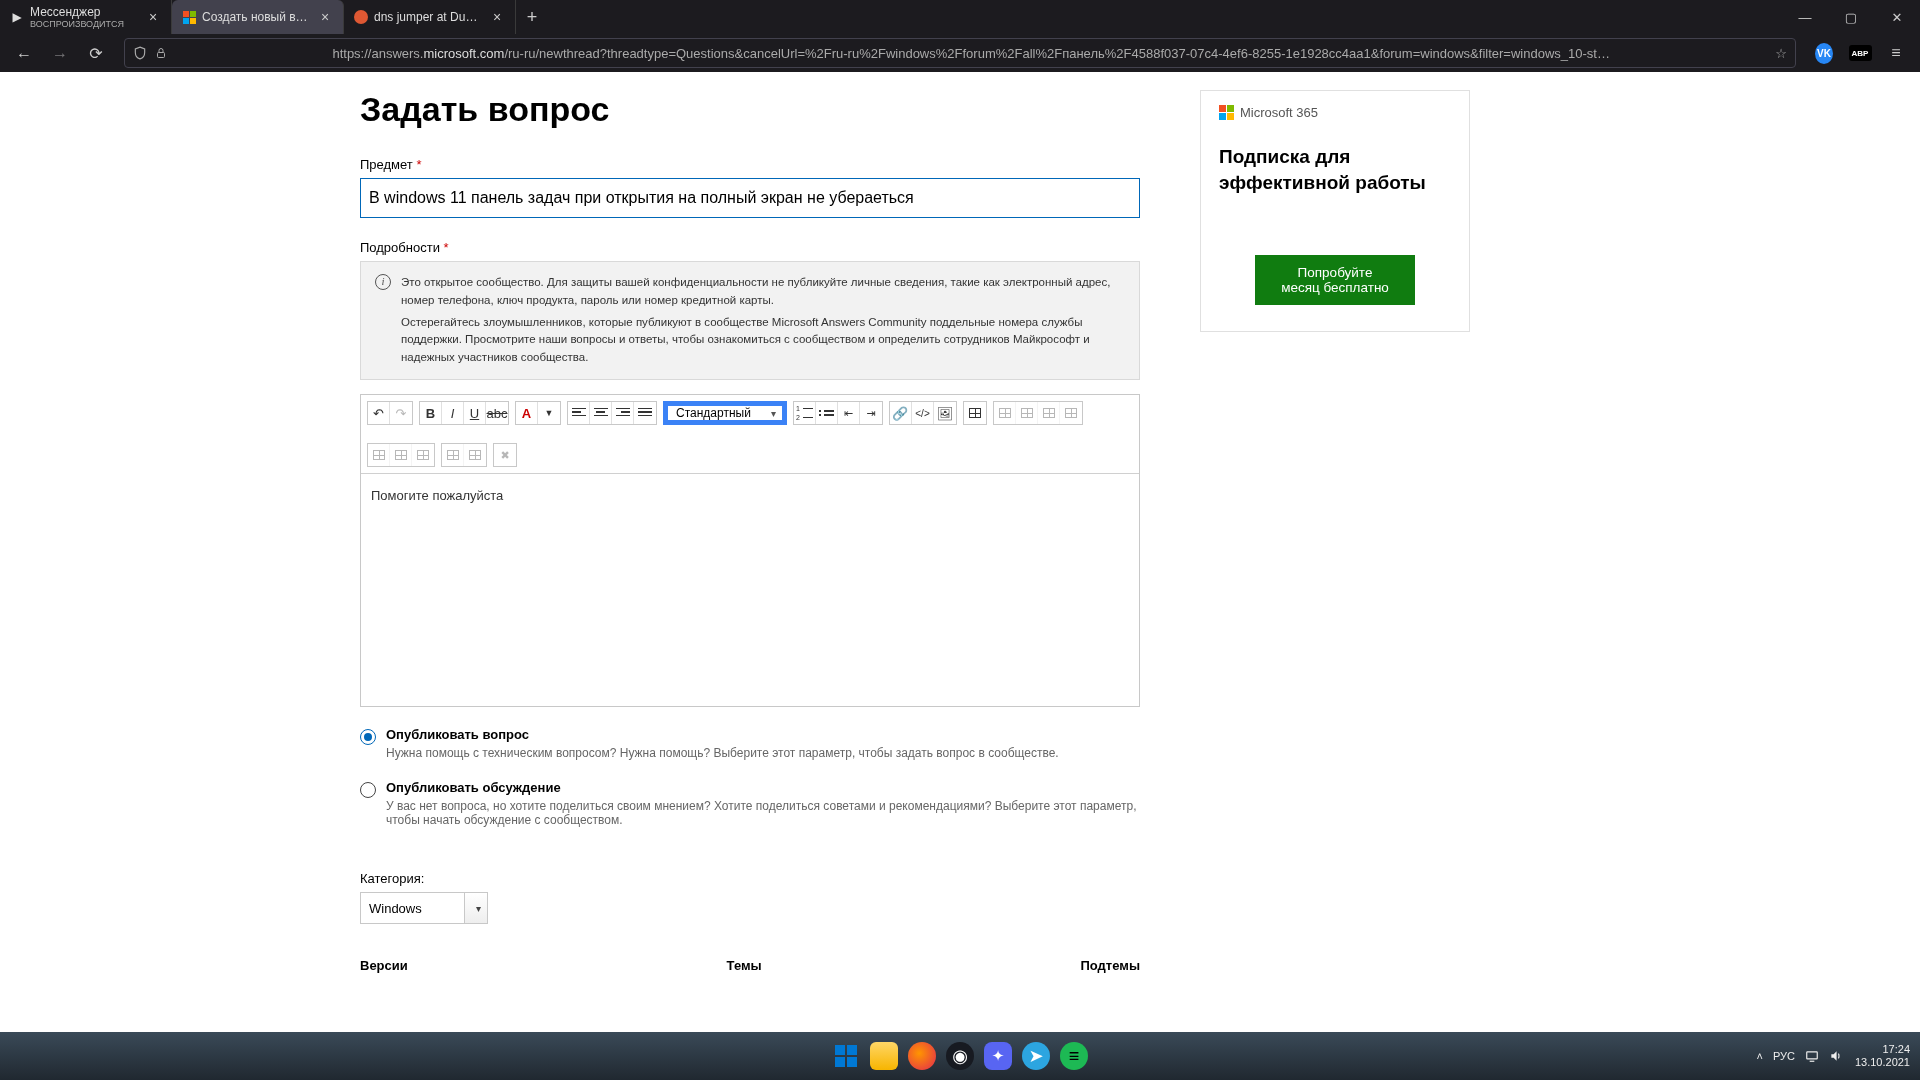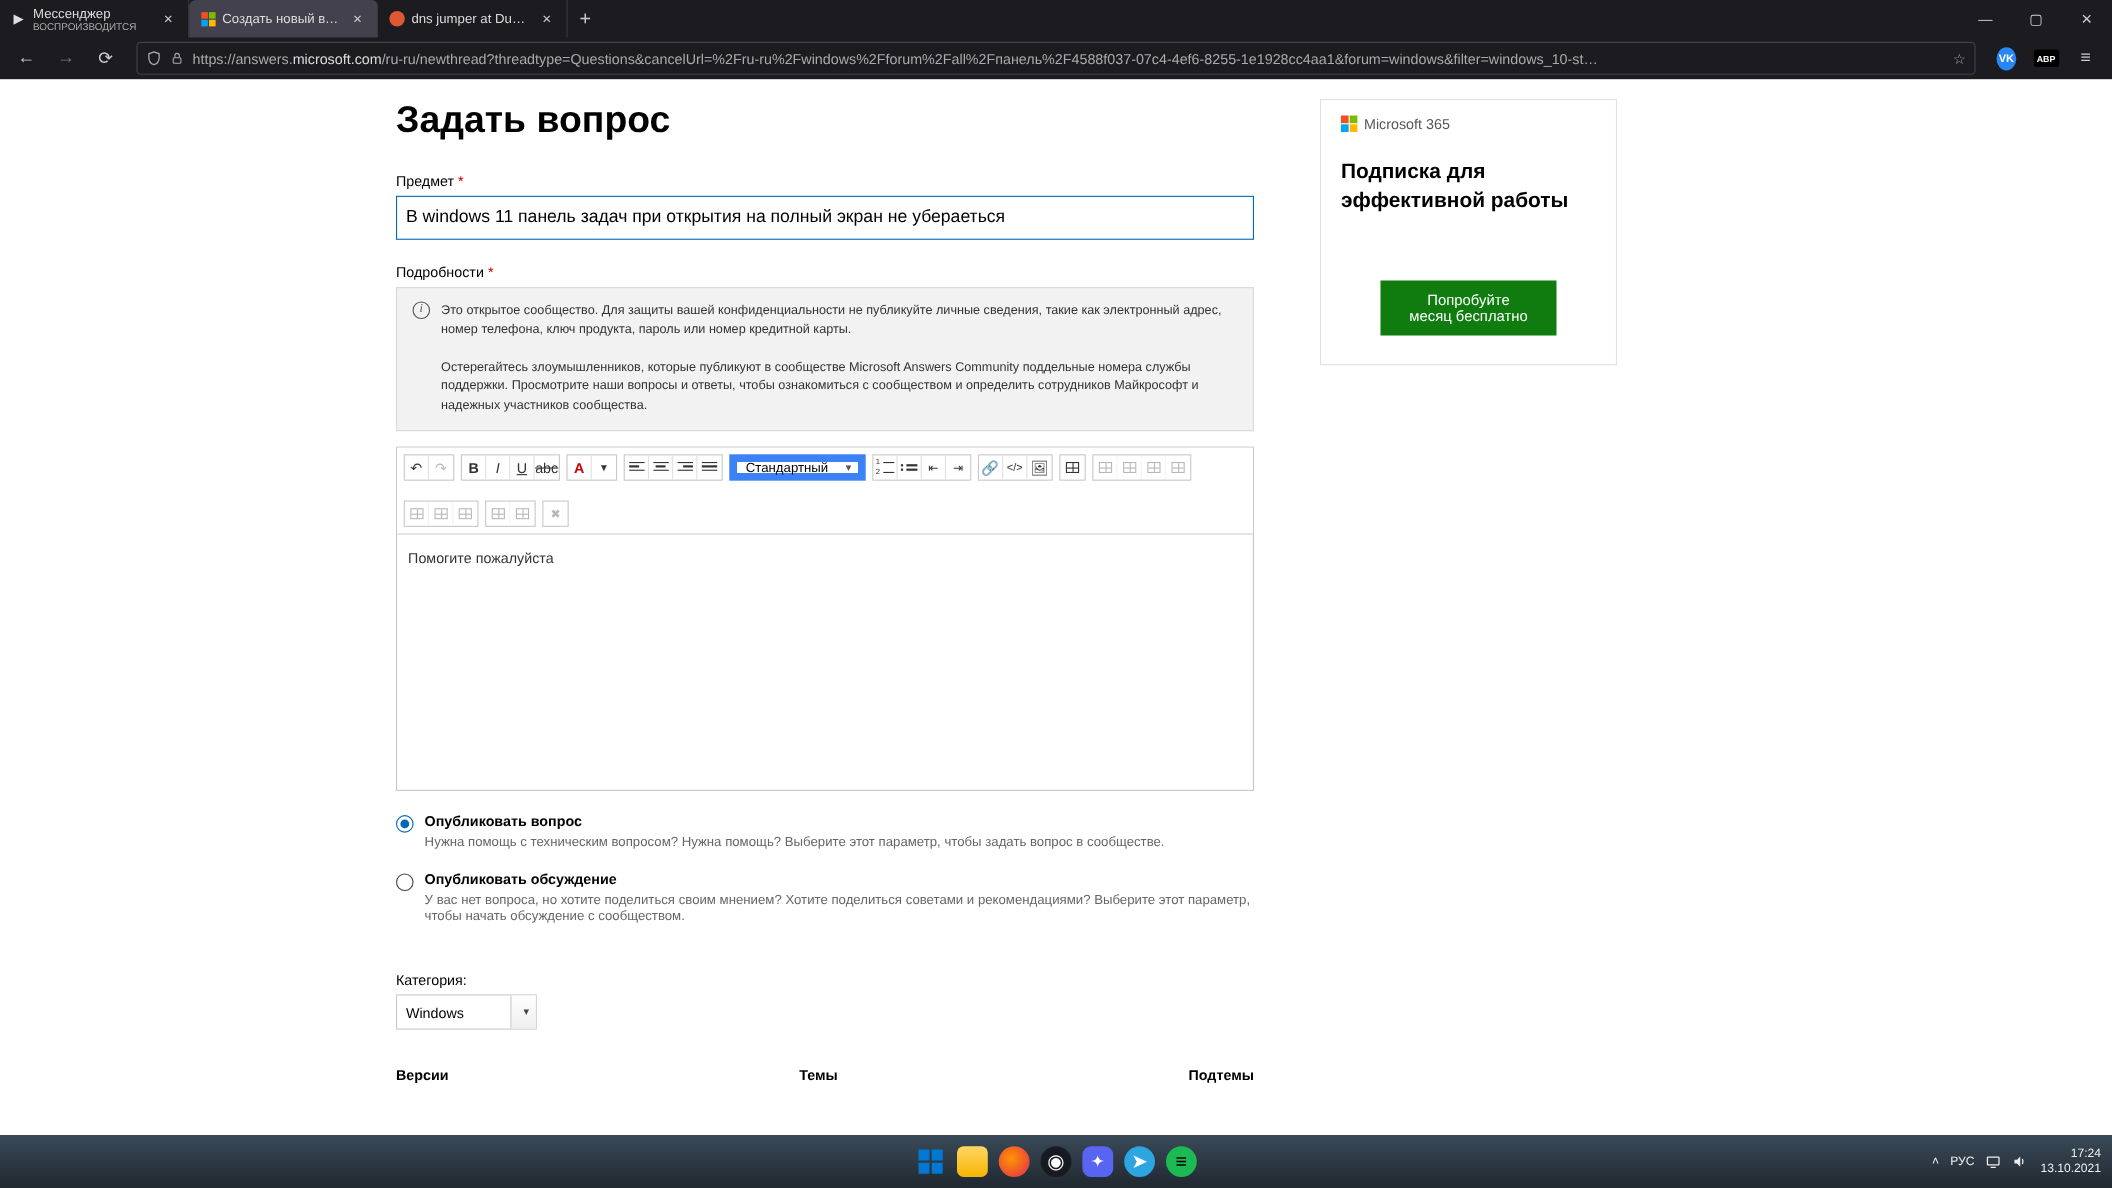--- a/index.html
+++ b/index.html
@@ -13,21 +13,21 @@
 .tab .title { white-space: nowrap; overflow: hidden; text-overflow: ellipsis; flex: 1; }
 .tab .sub { font-size: 9px; color: #aaa; display: block; }
 .tab .close { width: 16px; height: 16px; color: #ccc; display: inline-flex; align-items: center; justify-content: center; font-size: 14px; }
 .newtab { width: 32px; display: flex; align-items: center; justify-content: center; color: #ccc; font-size: 18px; }
 .win-controls { margin-left: auto; display: flex; }
 .win-controls div { width: 46px; display: flex; align-items: center; justify-content: center; color: #ccc; font-size: 13px; }
 
 
 .toolbar { background: #1c1b1f; height: 38px; display: flex; align-items: center; padding: 0 8px; color: #ccc; gap: 4px; }
 .tb-btn { width: 32px; height: 32px; display: flex; align-items: center; justify-content: center; border-radius: 4px; font-size: 16px; }
-.urlbar { flex: 1; background: #1c1b1f; border: 1px solid #42414d; height: 30px; border-radius: 4px; display: flex; align-items: center; padding: 0 8px; gap: 8px; font-size: 13px; color: #aaa; margin: 0 8px; }
+.urlbar { flex: 1; background: #1c1b1f; border: 1px solid #42414d; height: 30px; border-radius: 4px; display: flex; align-items: center; padding: 0 8px; gap: 8px; font-size: 13px; color: #aaa; margin: 0 8px; text-align: center; }
 .urlbar .host { color: #ddd; }
 
 
 .page { background: #fff; height: calc(100% - 34px - 38px - 48px); overflow: hidden; position: relative; color: #000; }
 .page-inner { width: 1200px; margin: 0 auto; display: flex; gap: 60px; padding-top: 18px; }
 .main { width: 780px; }
 .side { width: 270px; }
 
 h1 { font-size: 34px; font-weight: 600; margin-bottom: 28px; }
 .label { font-size: 13px; margin-bottom: 6px; }
@@ -36,21 +36,21 @@
 
 .infobox { border: 1px solid #d9d9d9; background: #f2f2f2; padding: 12px 14px; font-size: 11.5px; line-height: 1.55; color: #333; display: flex; gap: 10px; margin-top: 6px; }
 .infobox .icon { width: 16px; height: 16px; border: 1px solid #555; border-radius: 50%; display: flex; align-items: center; justify-content: center; font-size: 11px; color: #555; flex: none; font-style: italic; font-family: serif; }
 
 .editor { border: 1px solid #c8c8c8; margin-top: 14px; }
 .etoolbar { display: flex; flex-wrap: wrap; gap: 6px; padding: 6px 6px 0 6px; border-bottom: 1px solid #d0d0d0; background: #fff; }
 .egroup { display: flex; border: 1px solid #c8c8c8; margin-bottom: 6px; }
 .egroup .eb { width: 22px; height: 22px; display: flex; align-items: center; justify-content: center; font-size: 13px; color: #333; border-right: 1px solid #e0e0e0; cursor: pointer; }
 .egroup .eb:last-child { border-right: none; }
 .egroup .eb.disabled { opacity: 0.35; cursor: default; }
-.efmt { border: 7px solid #3b82f6; height: 24px; font-size: 12px; padding: 0 20px 0 8px; display: flex; align-items: center; position: relative; background: #fff; margin-bottom: 6px; min-width: 124px; }
+.efmt { border: 5px solid #3b82f6; height: 24px; font-size: 12px; padding: 0 20px 0 8px; display: flex; align-items: center; position: relative; background: #fff; margin-bottom: 6px; min-width: 124px; }
 .efmt::after { content: "▾"; position: absolute; right: 6px; font-size: 10px; color: #555; }
 .editor-body { min-height: 232px; padding: 14px 10px; font-size: 13px; color: #333; }
 
 .radio-row { display: flex; gap: 10px; margin-top: 20px; align-items: flex-start; }
 .radio { width: 16px; height: 16px; border: 1px solid #444; border-radius: 50%; position: relative; flex: none; margin-top: 2px; }
 .radio.checked::after { content: ""; width: 8px; height: 8px; background: #0067b8; border-radius: 50%; position: absolute; top: 3px; left: 3px; }
 .radio.checked { border-color: #0067b8; }
 .radio-label { font-size: 13px; font-weight: bold; }
 .radio-desc { font-size: 12px; color: #666; margin-top: 4px; }
 
@@ -168,21 +168,21 @@
       </div>
       <input class="subject" type="text" value="В windows 11 панель задач при открытия на полный экран не убераеться" style="">
 
       <div class="label" style="margin-top:22px">
         <span>Подробности</span> <span class="req">*</span>
       </div>
       <div class="infobox">
         <div class="icon">i</div>
         <div>
           <div>Это открытое сообщество. Для защиты вашей конфиденциальности не публикуйте личные сведения, такие как электронный адрес, номер телефона, ключ продукта, пароль или номер кредитной карты.</div>
-          <div style="margin-top:16px">Остерегайтесь злоумышленников, которые публикуют в сообществе Microsoft Answers Community поддельные номера службы поддержки.  Просмотрите наши вопросы и ответы, чтобы ознакомиться с сообществом и определить сотрудников Майкрософт и надежных участников сообщества.</div>
+          <div style="margin-top:4px">Остерегайтесь злоумышленников, которые публикуют в сообществе Microsoft Answers Community поддельные номера службы поддержки.  Просмотрите наши вопросы и ответы, чтобы ознакомиться с сообществом и определить сотрудников Майкрософт и надежных участников сообщества.</div>
         </div>
       </div>
 
       <div class="editor">
         <div class="etoolbar">
           <div class="egroup">
             <div class="eb">↶</div>
             <div class="eb disabled">↷</div>
           </div>
           <div class="egroup">

